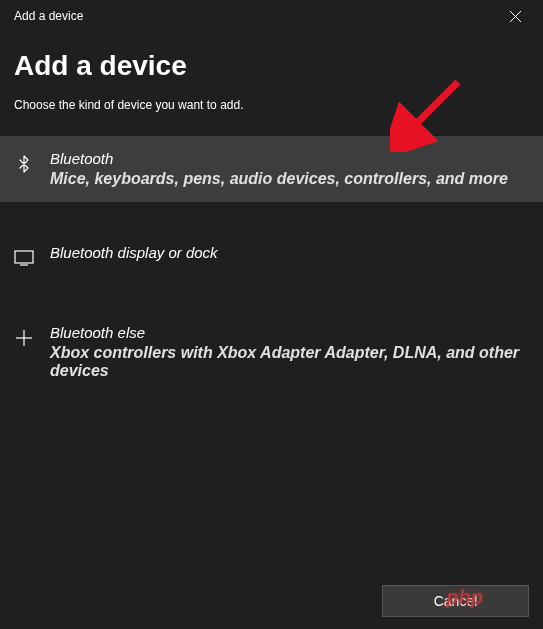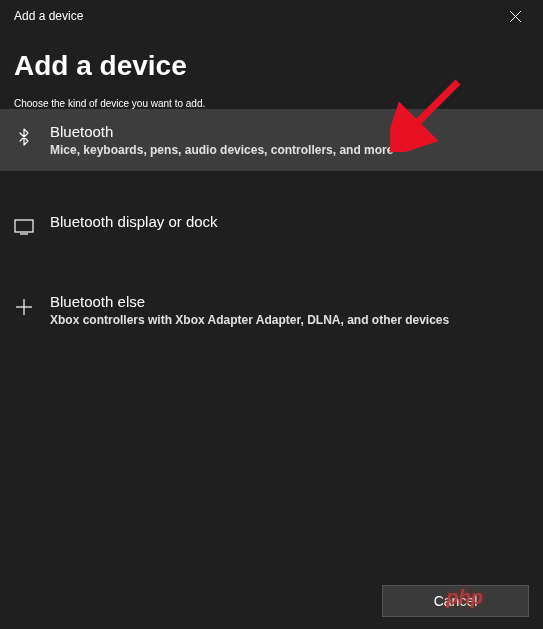--- a/index.html
+++ b/index.html
@@ -39,33 +39,35 @@
     .content {
       padding: 18px 14px 0 14px;
     }
     .heading {
       font-size: 28px;
       font-weight: 600;
       margin-bottom: 16px;
       letter-spacing: 0;
     }
     .subheading {
-      font-size: 10px;
-      color: #ffffff;
+      font-size: 12px;
+      color: #ffffff;
+      margin-bottom: 24px;
     }
     .option {
       display: flex;
       align-items: flex-start;
       padding: 14px 14px 14px 0;
       margin-left: -14px;
       margin-right: -14px;
       padding-left: 14px;
       padding-right: 14px;
       gap: 16px;
       cursor: pointer;
+      font-style: italic;
     }
     .option.selected {
       background: #3d3d3d;
     }
     .option-spacing {
       height: 28px;
     }
     .option-icon {
       width: 20px;
       height: 20px;
@@ -83,21 +85,21 @@
     .option-text {
       display: flex;
       flex-direction: column;
       gap: 3px;
     }
     .option-title {
       font-size: 15px;
       color: #ffffff;
     }
     .option-desc {
-      font-size: 12px;
+      font-size: 16px;
       font-weight: 600;
       color: #e0e0e0;
     }
     .footer {
       position: absolute;
       bottom: 12px;
       right: 14px;
     }
     .cancel-btn {
       background: #3a3a3a;

